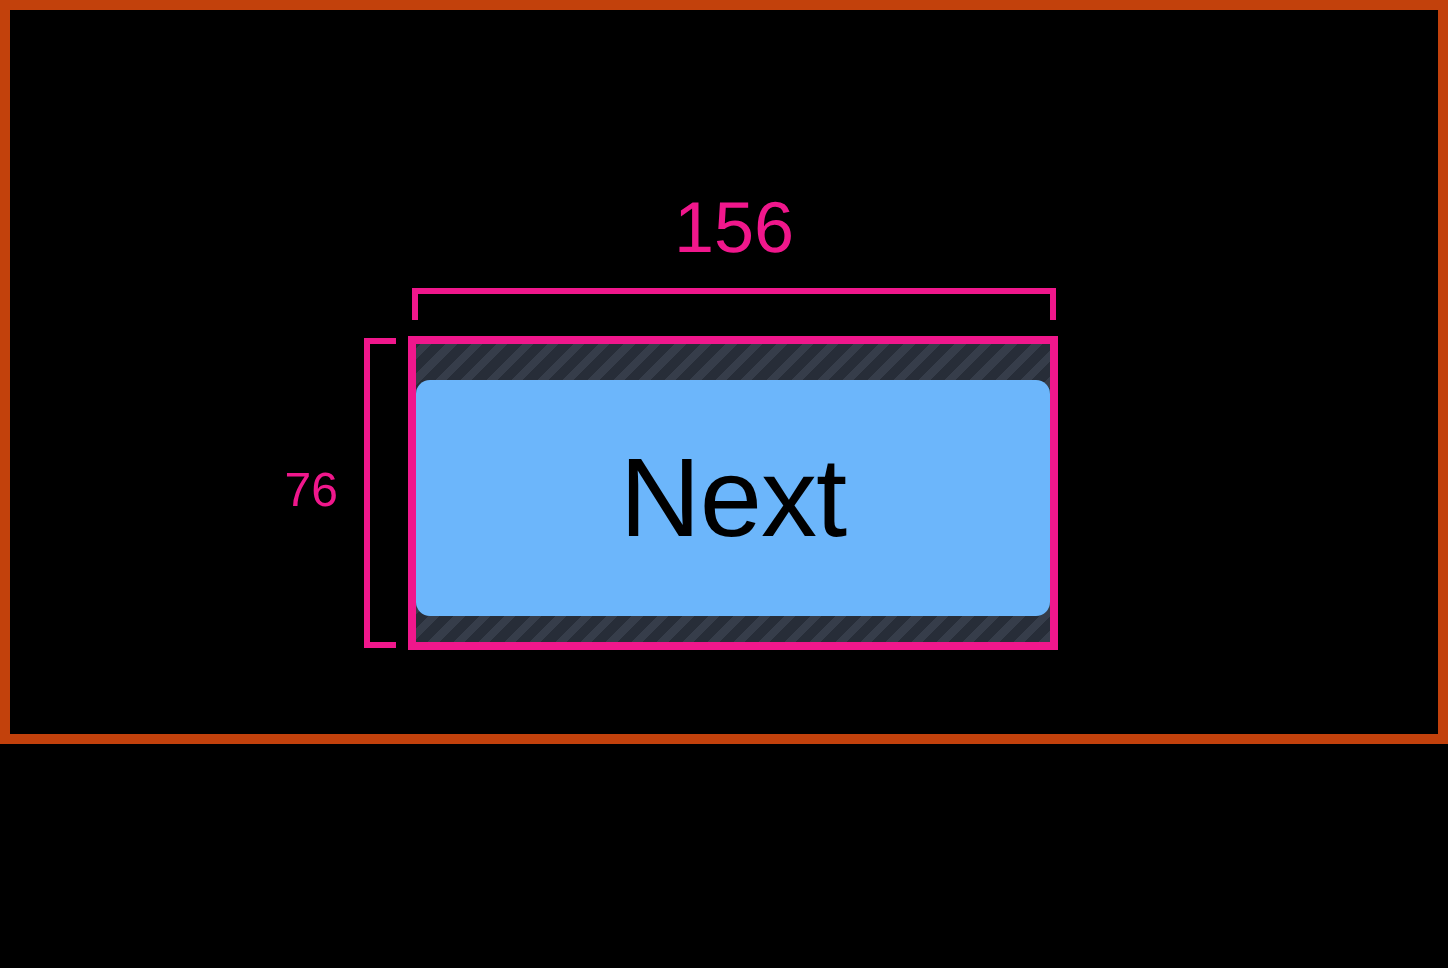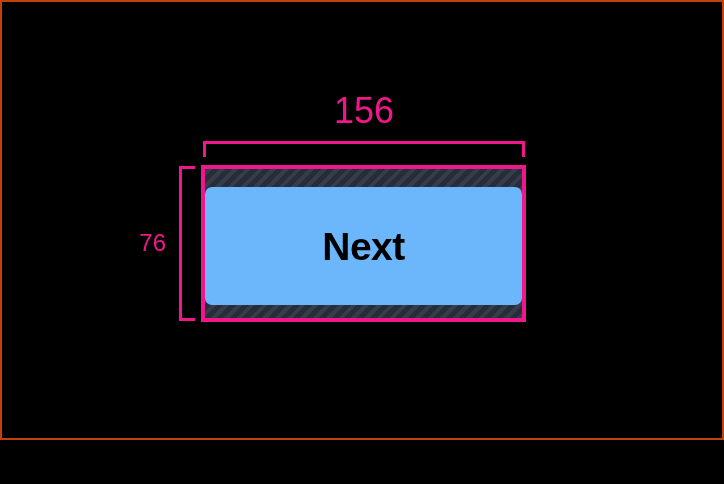--- a/index.html
+++ b/index.html
@@ -11,24 +11,24 @@
   body {
     width: 724px;
     height: 484px;
     overflow: hidden;
     font-family: "Liberation Sans", sans-serif;
   }
 
   #canvas {
     position: relative;
     width: 724px;
-    height: 440px;
+    height: 372px;
     background: #000000;
     box-sizing: border-box;
-    border: 2px solid #c2410c;
+    border: 5px solid #c2410c;
   }
 
   
   .element-box {
     position: absolute;
     left: 199px;
     top: 163px;
     width: 325px;
     height: 157px;
     box-sizing: border-box;
@@ -59,22 +59,22 @@
     background: #6cb6fb;
     border-radius: 7px;
     display: flex;
     align-items: center;
     justify-content: center;
   }
 
   .element-label {
     color: #000000;
     font-family: "Liberation Sans", sans-serif;
-    font-size: 39px;
-    font-weight: bold;
+    font-size: 56px;
+    font-weight: normal;
     line-height: 1;
     letter-spacing: -0.5px;
     user-select: none;
   }
 
   
   .dim-width-bracket {
     position: absolute;
     left: 201px;
     top: 139px;

